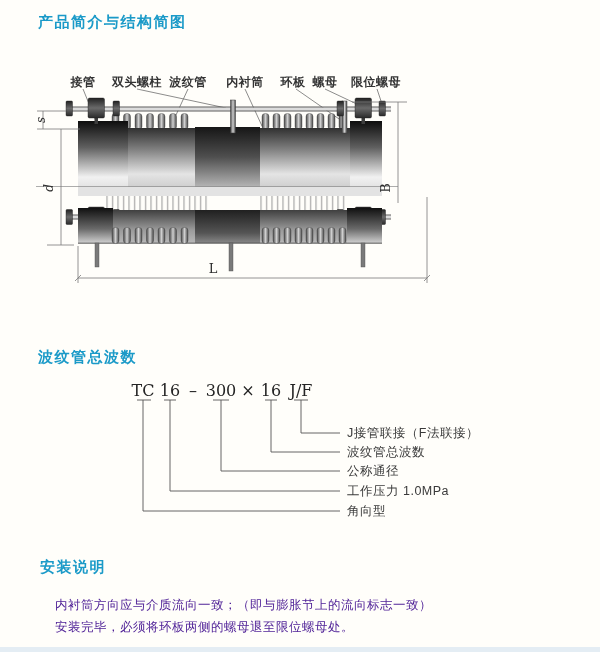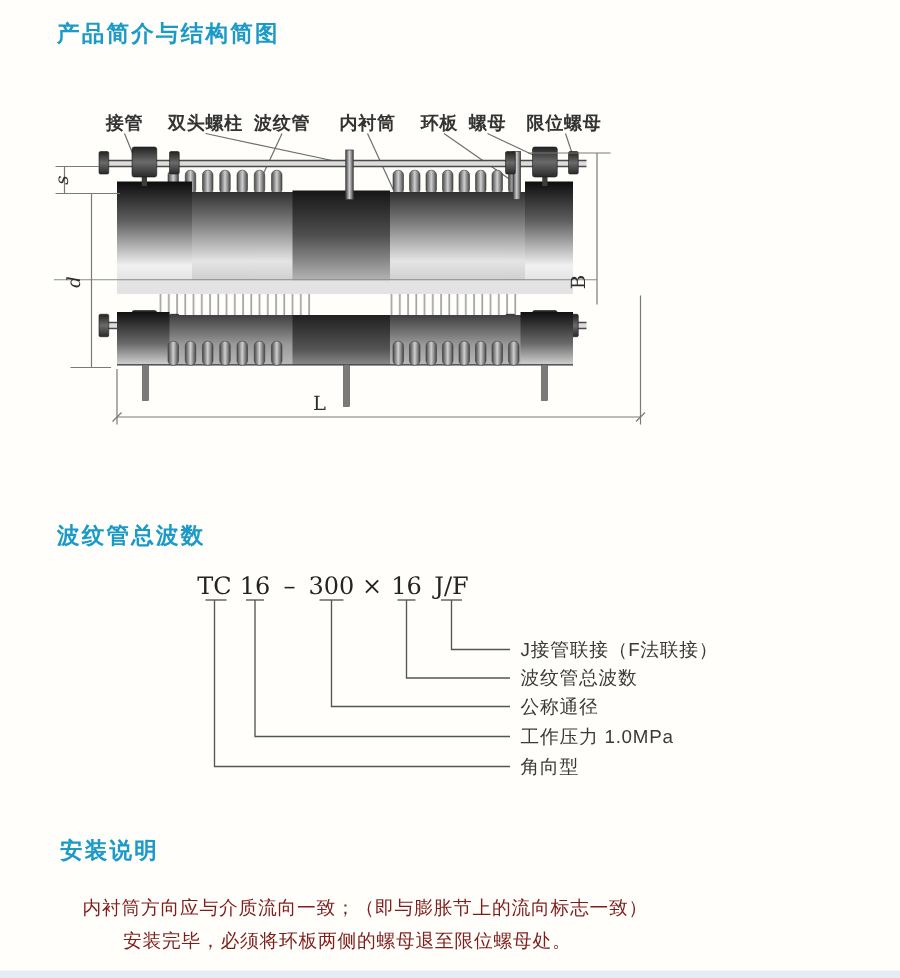--- a/index.html
+++ b/index.html
@@ -14,24 +14,24 @@
     font-size:15px;font-weight:bold;letter-spacing:1.5px;
     color:#1b9ac8;
   }
   #heading-intro{top:13px;text-align:right;}
   #heading-code{top:348px;}
   #heading-install{top:558px;left:40px;}
   .diagram-svg{position:absolute;left:0;top:0;width:600px;height:330px;}
   .code-svg{position:absolute;left:0;top:340px;width:600px;height:200px;}
   .install-line{
     position:absolute;left:55px;margin:0;
-    font-size:12.5px;line-height:16px;color:#7f1d1d;letter-spacing:0.5px;
+    font-size:12.5px;line-height:16px;color:#4c1d95;letter-spacing:0.5px;
   }
   #install-line-1{top:597px;}
-  #install-line-2{top:619px;margin-left:27px;}
+  #install-line-2{top:619px;}
   .footer-strip{
     position:absolute;left:0;bottom:0;width:600px;height:5px;
     background:#e4edf4;
   }
   svg text.part-label{font:bold 12px "Liberation Sans","DejaVu Sans",sans-serif;fill:#333;letter-spacing:0.5px;}
   svg text.dim{font:italic 12px "DejaVu Serif","Liberation Serif",serif;fill:#2e2e2e;}
   svg text.dim-upright{font:13px "DejaVu Serif","Liberation Serif",serif;fill:#2e2e2e;}
   svg text.code-token{font:16px "DejaVu Serif","Liberation Serif",serif;fill:#242424;}
   svg text.callout{font:12.5px "Liberation Sans","DejaVu Sans",sans-serif;fill:#3a3a3a;letter-spacing:0.5px;}
   svg .thin{stroke:#6f6f6f;stroke-width:0.8;fill:none;}

